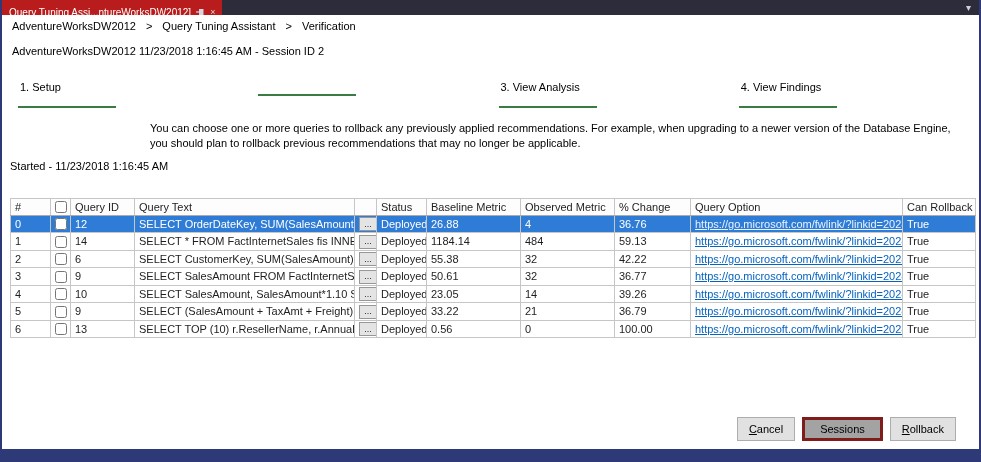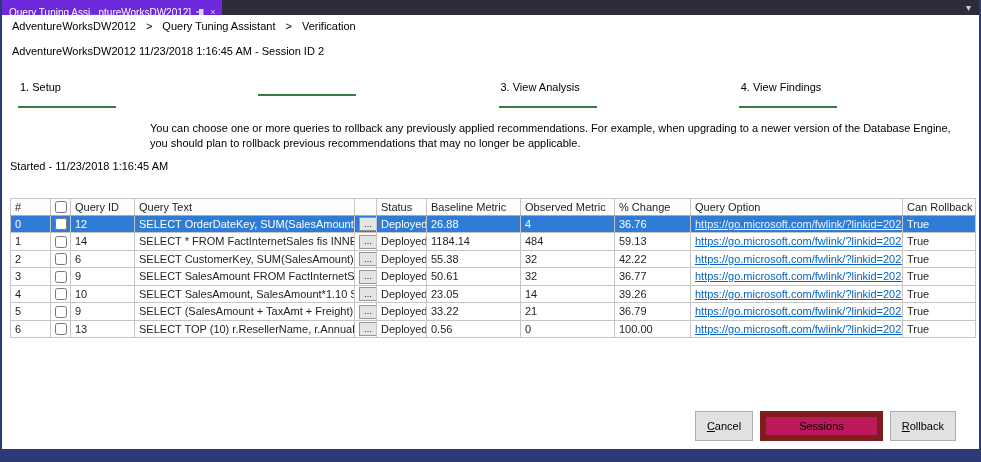--- a/index.html
+++ b/index.html
@@ -18,21 +18,21 @@
     border-right:2px solid #2e3a78;
     background:#ffffff;
   }
   
   .tab-bar {
     height:15px; background:#2c2c3a; color:#ffffff;
     display:flex; align-items:stretch; font-size:10px;
     flex:0 0 auto;
   }
   .doc-tab {
-    background:#6d28d9; display:flex; align-items:center;
+    background:#b91c1c; display:flex; align-items:center;
     gap:5px; padding:12px 7px; cursor:default; white-space:nowrap;
   }
   .doc-tab .tab-title { color:#ffffff; }
   .tab-icon { display:flex; align-items:center; color:#d6d6e0; font-size:9px; line-height:1; cursor:pointer; }
   .tab-overflow { margin-left:auto; display:flex; align-items:center; padding:0 8px; color:#cfcfe0; }
   
   .content { flex:1 1 auto; position:relative; background:#ffffff; overflow:hidden; }
   .breadcrumb { padding:5px 16px 0 10px; color:#000000; }
   .breadcrumb .sep { margin:0 10px; }
   .session-header { margin:13px 0 0 10px; color:#000000; }
@@ -69,21 +69,21 @@
   tr.selected a.qlink { color:#e8f3ff; }
   
   .footer { position:absolute; right:23px; bottom:8px; display:flex; gap:7px; }
   .btn {
     font-family:"Liberation Sans", sans-serif; font-size:11px;
     background:#e1e1e1; border:1px solid #adadad; color:#000000;
     padding:3px 11px; cursor:pointer; min-width:42px;
   }
   .btn .label { display:block; }
   .btn.accesskey .label::first-letter { text-decoration:underline; }
-  .btn.default-btn { background:#be185d; border:6px solid #7f1d1d; padding:3px 33px; }
+  .btn.default-btn { background:#a3a3a3; border:3px solid #7f1d1d; padding:3px 15px; }
   
   .status-bar { height:13px; background:#2e3a78; flex:0 0 auto; }
 </style>
 </head>
 <body>
 
 <div class="window">
 
   <div class="tab-bar">
     <div class="doc-tab">

